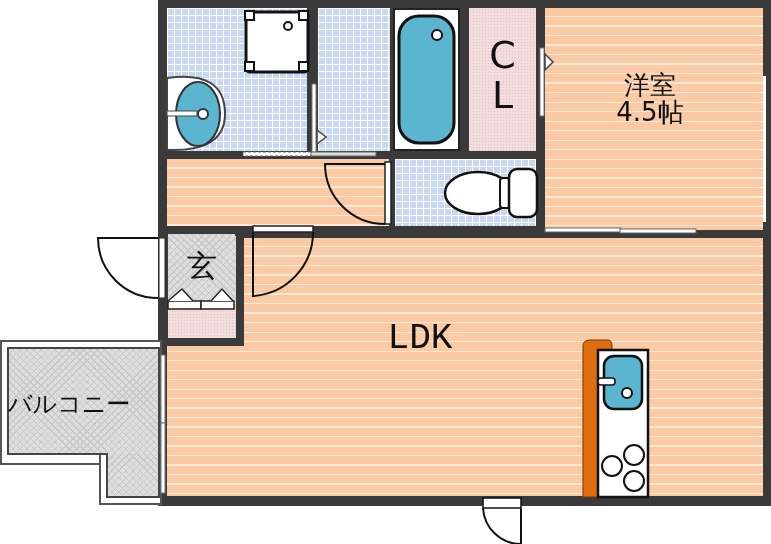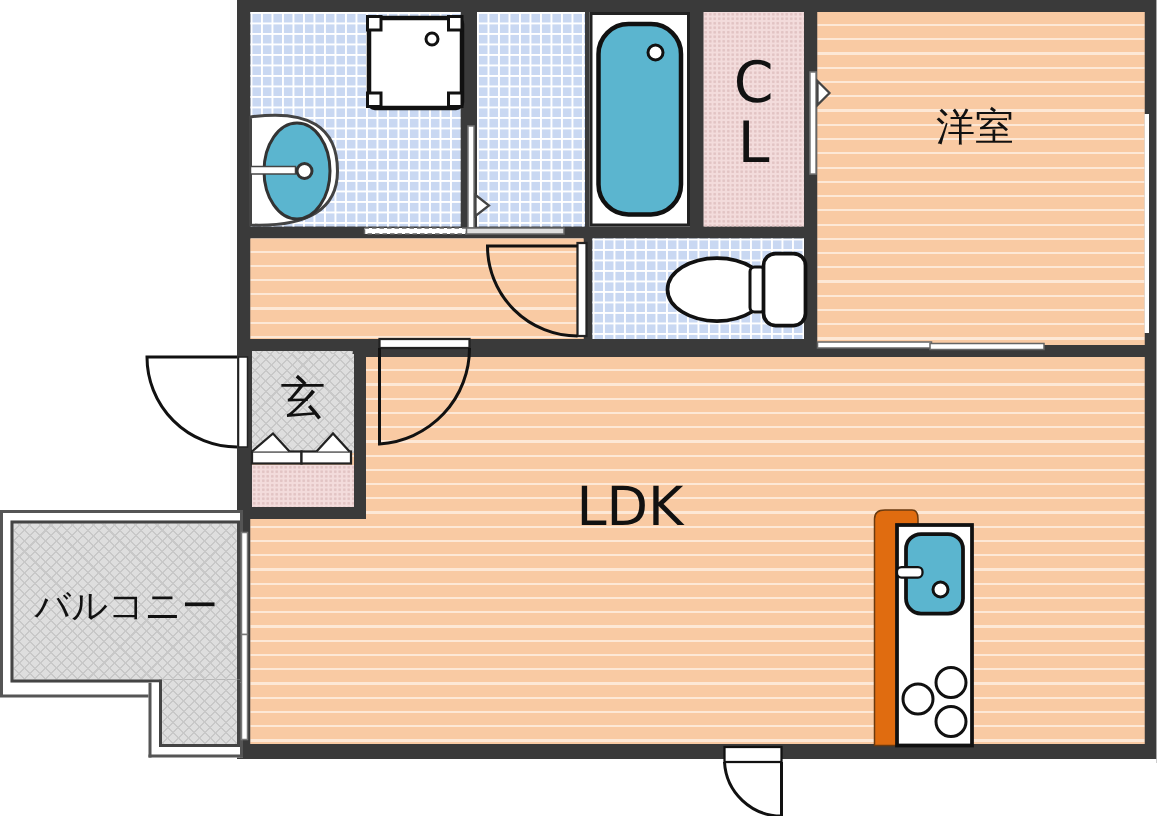--- a/index.html
+++ b/index.html
@@ -133,25 +133,26 @@
   </g>
 </svg>
 
 <div class="abs label" style="left:469px;top:36px;width:67px;font-size:38px;">
   <div>C</div>
   <div>L</div>
 </div>
 
 <div class="abs label" style="left:560px;top:72px;width:180px;font-size:26px;">
   <div>洋室</div>
+  <div>4.5帖</div>
 </div>
 
 <div class="abs label" style="left:168px;top:250px;width:68px;font-size:30px;">
   <div>玄</div>
 </div>
 
-<div class="abs label" style="left:320px;top:320px;width:200px;font-size:36px;">
+<div class="abs label" style="left:320px;top:320px;width:200px;font-size:36px;font-family:Liberation Mono, monospace;">
   <div>LDK</div>
 </div>
 
-<div class="abs label" style="left:8px;top:392px;width:152px;font-size:24px;text-align:center;">
+<div class="abs label" style="left:8px;top:392px;width:152px;font-size:24px;text-align:left;">
   <div>バルコニー</div>
 </div>
 
 </body></html>

